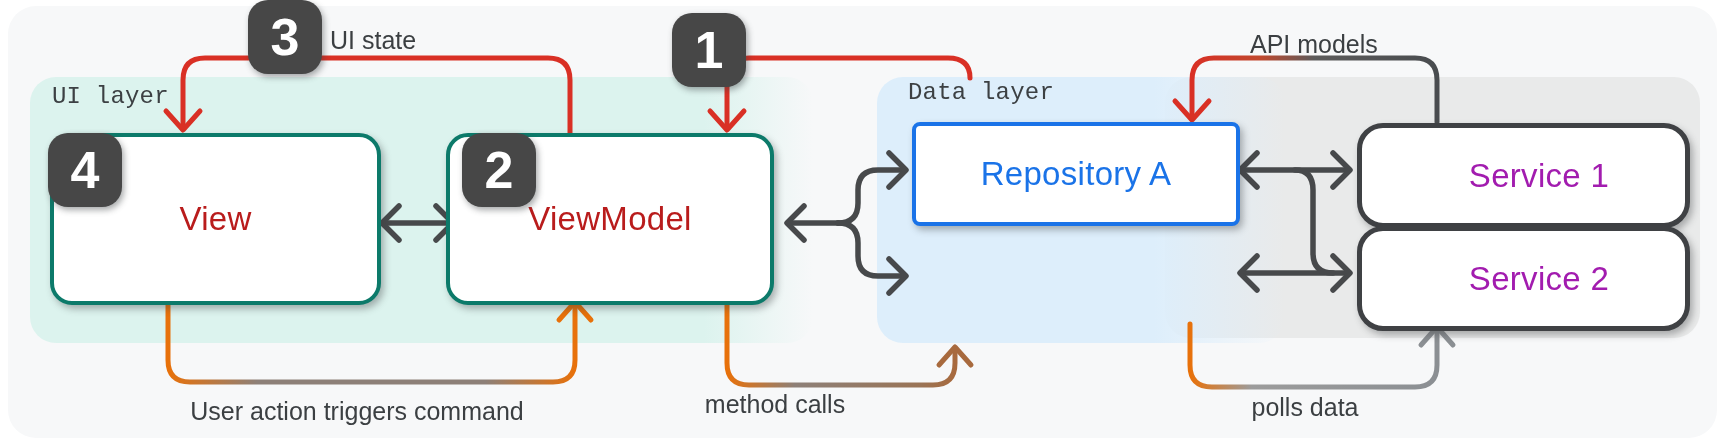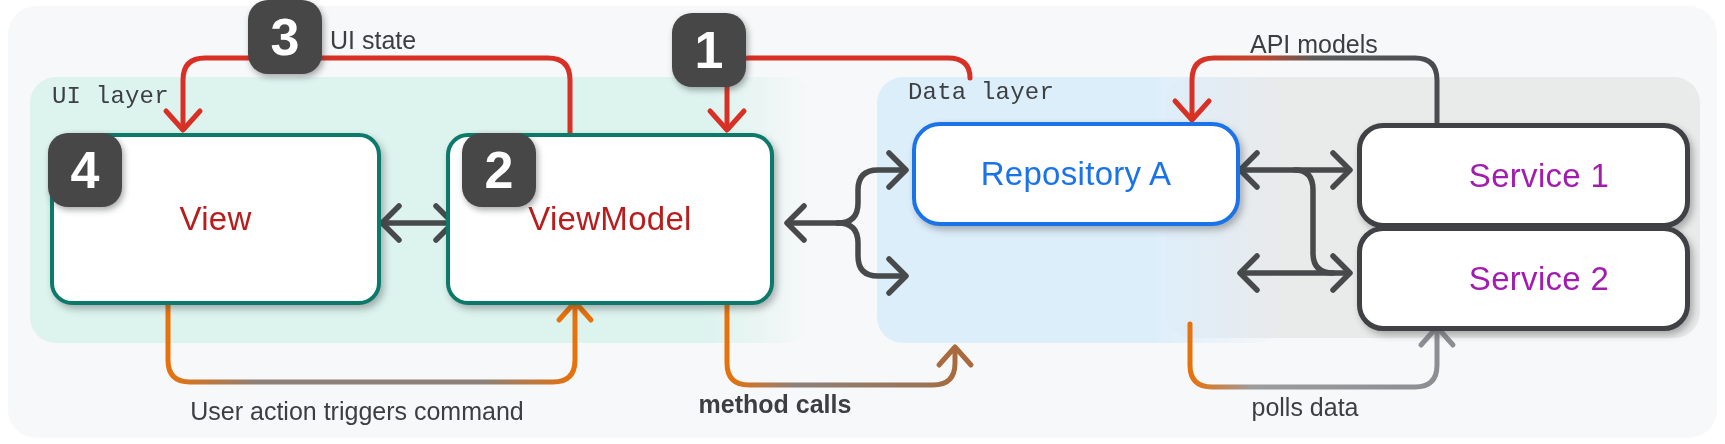--- a/index.html
+++ b/index.html
@@ -19,21 +19,21 @@
   .layer-label.ui{left:52px;top:83px;}
   .layer-label.data{left:908px;top:79px;}
 
   svg.wires{position:absolute;left:0;top:0;z-index:3;}
 
   .box{position:absolute;background:#ffffff;display:flex;align-items:center;justify-content:center;
     z-index:4;box-shadow:3px 4px 7px rgba(60,64,67,.38);}
   .box .box-label{font-size:33px;letter-spacing:.3px;}
   .box-teal{border:4.5px solid #0c7a6a;border-radius:22px;}
   .box-teal .box-label{color:#b91c1c;text-align:center;}
-  .box-blue{border:4.5px solid #1a73e8;border-radius:28px;}
+  .box-blue{border:4.5px solid #1a73e8;border-radius:8px;}
   .box-blue .box-label{color:#1a73e8;}
   .box-dark{border:5px solid #3f4144;border-radius:26px;}
   .box-dark .box-label{color:#a21caf;margin-left:31px;}
 
   .box-view{left:50px;top:133px;width:323px;height:164px;}
   .box-viewmodel{left:446px;top:133px;width:320px;height:164px;}
   .box-repo-a{left:912px;top:122px;width:320px;height:96px;}
   .box-repo-b{left:912px;top:228px;width:320px;height:96px;}
   .box-service-1{left:1357px;top:123px;width:323px;height:95px;}
   .box-service-2{left:1357px;top:226px;width:323px;height:95px;}
@@ -45,21 +45,21 @@
   .badge-1{left:672px;top:13px;}
   .badge-4{left:48px;top:133px;}
   .badge-2{left:462px;top:133px;}
 
   .note{position:absolute;font-size:25px;color:#3b3f42;z-index:6;white-space:nowrap;}
   .note-ui-state{left:330px;top:26px;}
   .note-domain-models{left:762px;top:28px;}
   .note-api-models{left:1250px;top:30px;}
   .note-center{transform:translateX(-50%);}
   .note-user-action{left:357px;top:385px;margin-top:12px;}
-  .note-method-calls{left:775px;top:390px;font-weight:bold;}
+  .note-method-calls{left:775px;top:390px;}
   .note-polls-data{left:1305px;top:393px;}
 </style>
 </head>
 <body>
 
 <div class="stage">
 
   <div class="canvas"></div>
 
   <div class="layer layer-gray"></div>

